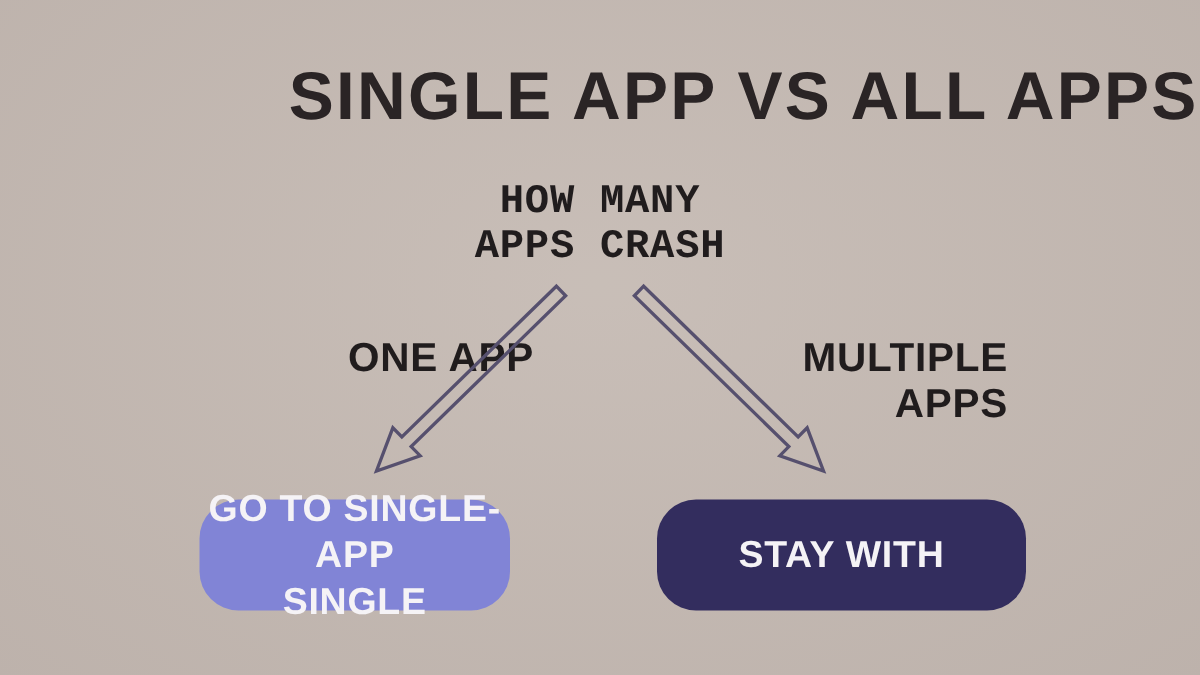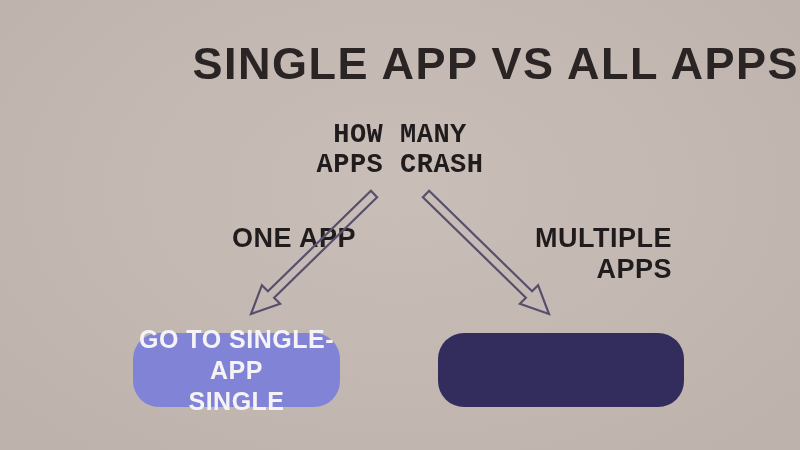--- a/index.html
+++ b/index.html
@@ -120,15 +120,16 @@
     <polygon points="370.9,190.8 267.9,291.3 261.9,285.2 251,314 280.1,303.8 274.1,297.7 377.1,197.2"></polygon>
     <polygon points="429.1,190.8 532.1,291.3 538.1,285.2 549,314 519.9,303.8 525.9,297.7 422.9,197.2"></polygon>
   </svg>
 
   <div class="result-box single-app">
     <div>GO TO SINGLE-APP</div>
     <div>SINGLE</div>
   </div>
 
   <div class="result-box fix-tree">
+    <div>STAY WITH</div>
   </div>
 
 </div>
 
 </body></html>

